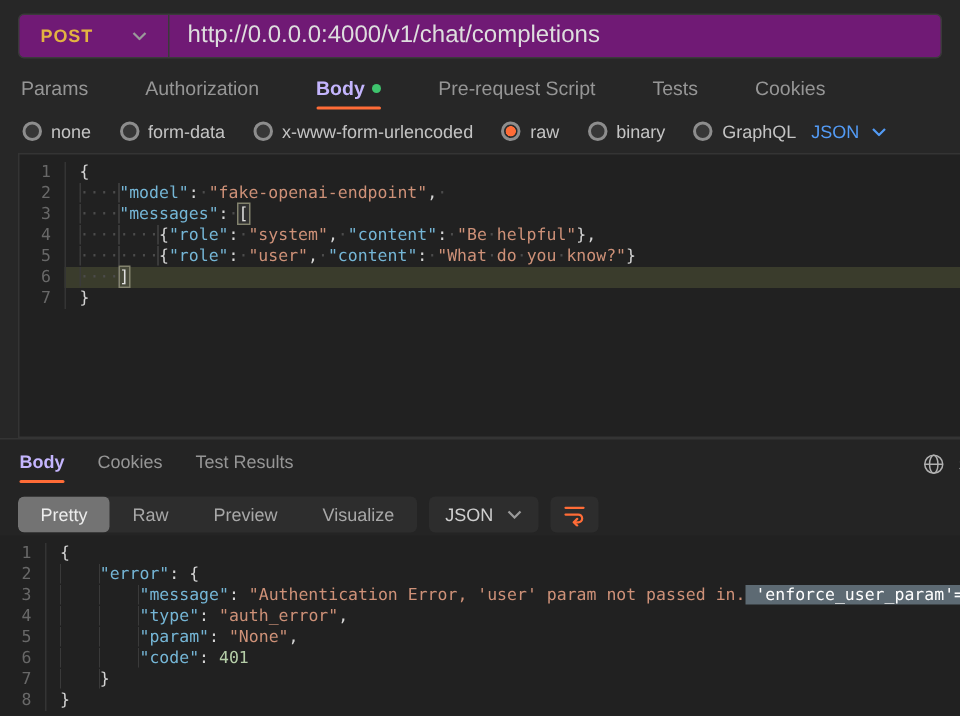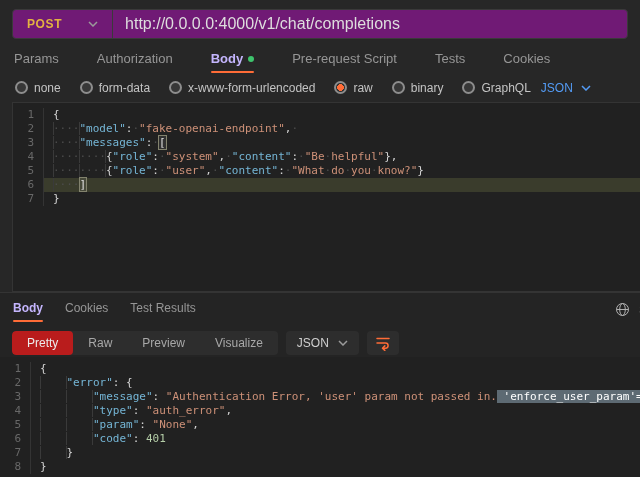--- a/index.html
+++ b/index.html
@@ -65,21 +65,21 @@
   
   .resp-section { border-top:1px solid #343434; background:#242424; }
   .resp-tabs-row { position:relative; display:flex; align-items:center; gap:22px; padding:0 13px; height:33px; font-size:12px; }
   .resp-right { position:absolute; right:0; top:0; height:100%; display:flex; align-items:center; gap:9px; }
   .globe { stroke:#b0b0b0; fill:none; stroke-width:1; }
   .clipped-status { color:#cfcfcf; font-size:12px; margin-right:-7px; }
 
   .resp-toolbar { display:flex; align-items:center; gap:8px; padding:2px 12px 0 12px; height:31px; }
   .seg-group { display:flex; background:#2d2d2d; border-radius:4px; font-size:12px; color:#a8a8a8; overflow:hidden; }
   .seg { padding:5px 15px; cursor:pointer; border-radius:4px; }
-  .seg.active { background:#b91c1c; color:#ececec; }
+  .seg.active { background:#737373; color:#ececec; }
   .json-box { display:flex; align-items:center; gap:9px; background:#2d2d2d; border-radius:4px; padding:5px 11px; font-size:12px; color:#cfcfcf; cursor:pointer; }
   .wrap-btn { width:32px; height:24px; background:#2d2d2d; border-radius:4px; display:flex; align-items:center; justify-content:center; cursor:pointer; }
   .wrap-icon { stroke:#ff6c37; fill:none; stroke-width:1.5; stroke-linecap:round; stroke-linejoin:round; }
 
   .resp-editor { height:121px; padding-top:5px; background:#212121; }
 </style>
 </head>
 <body>
 
 <div>

